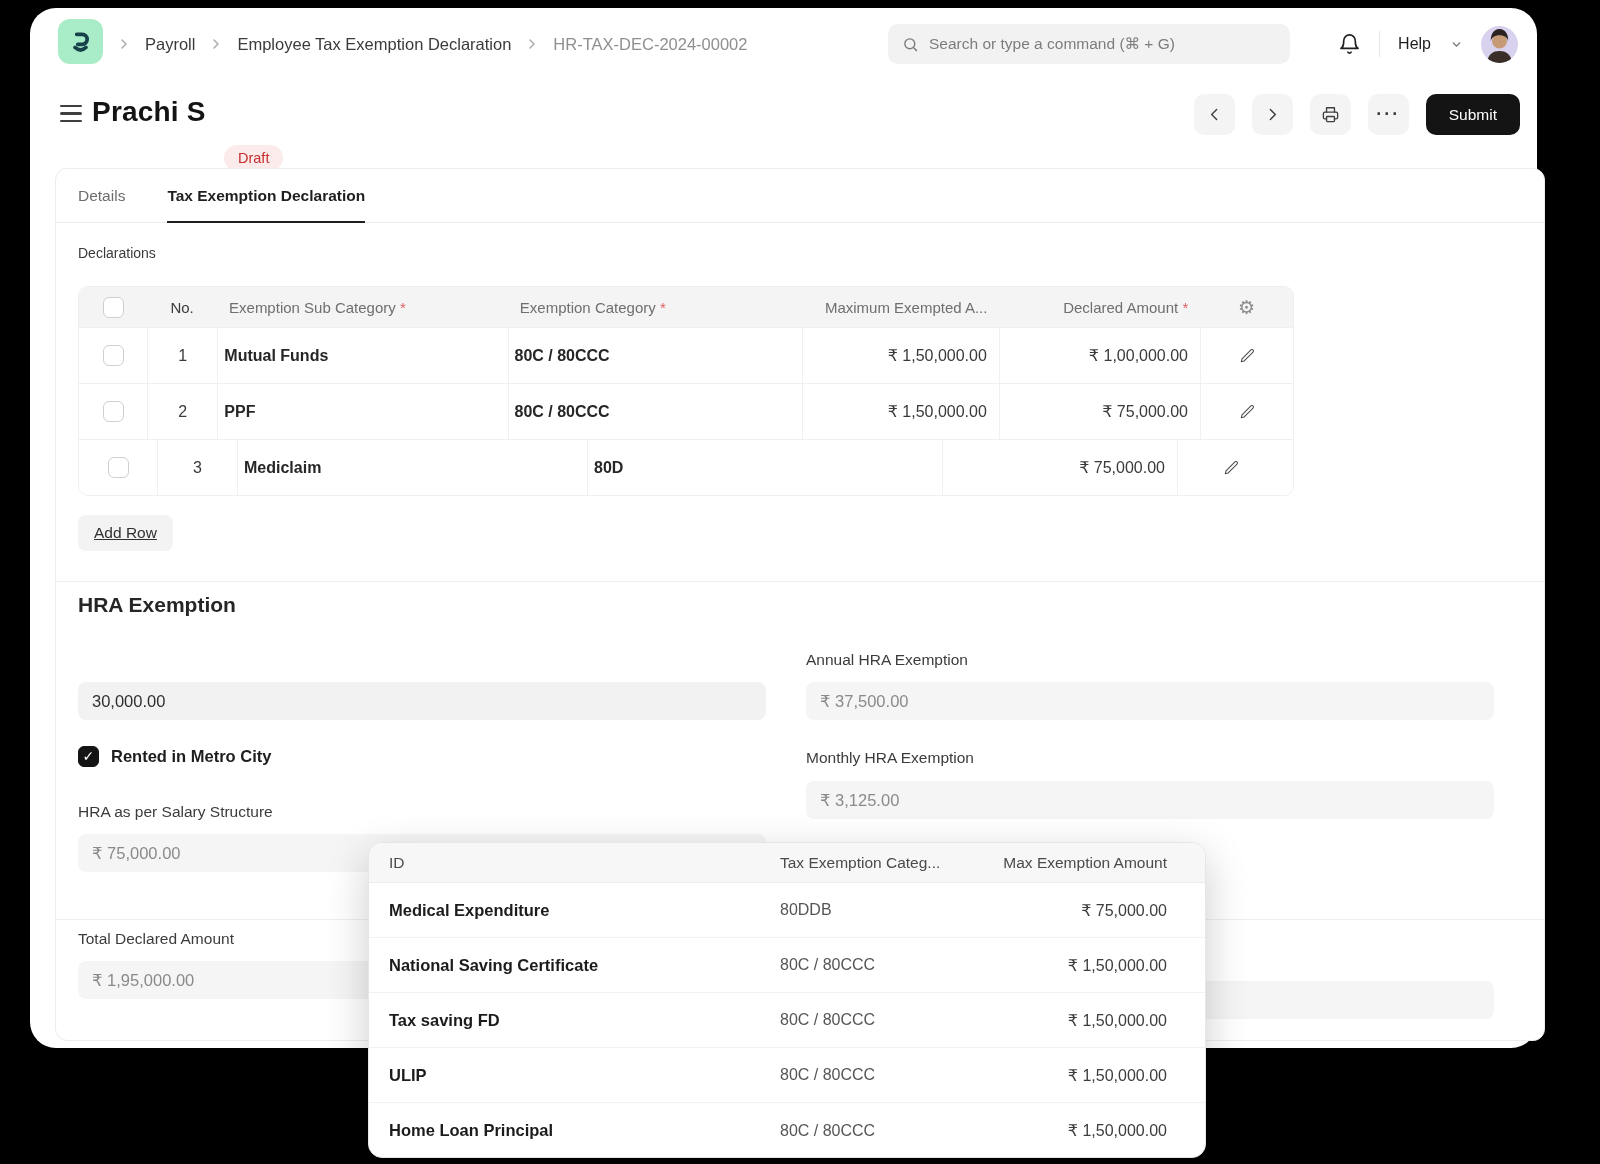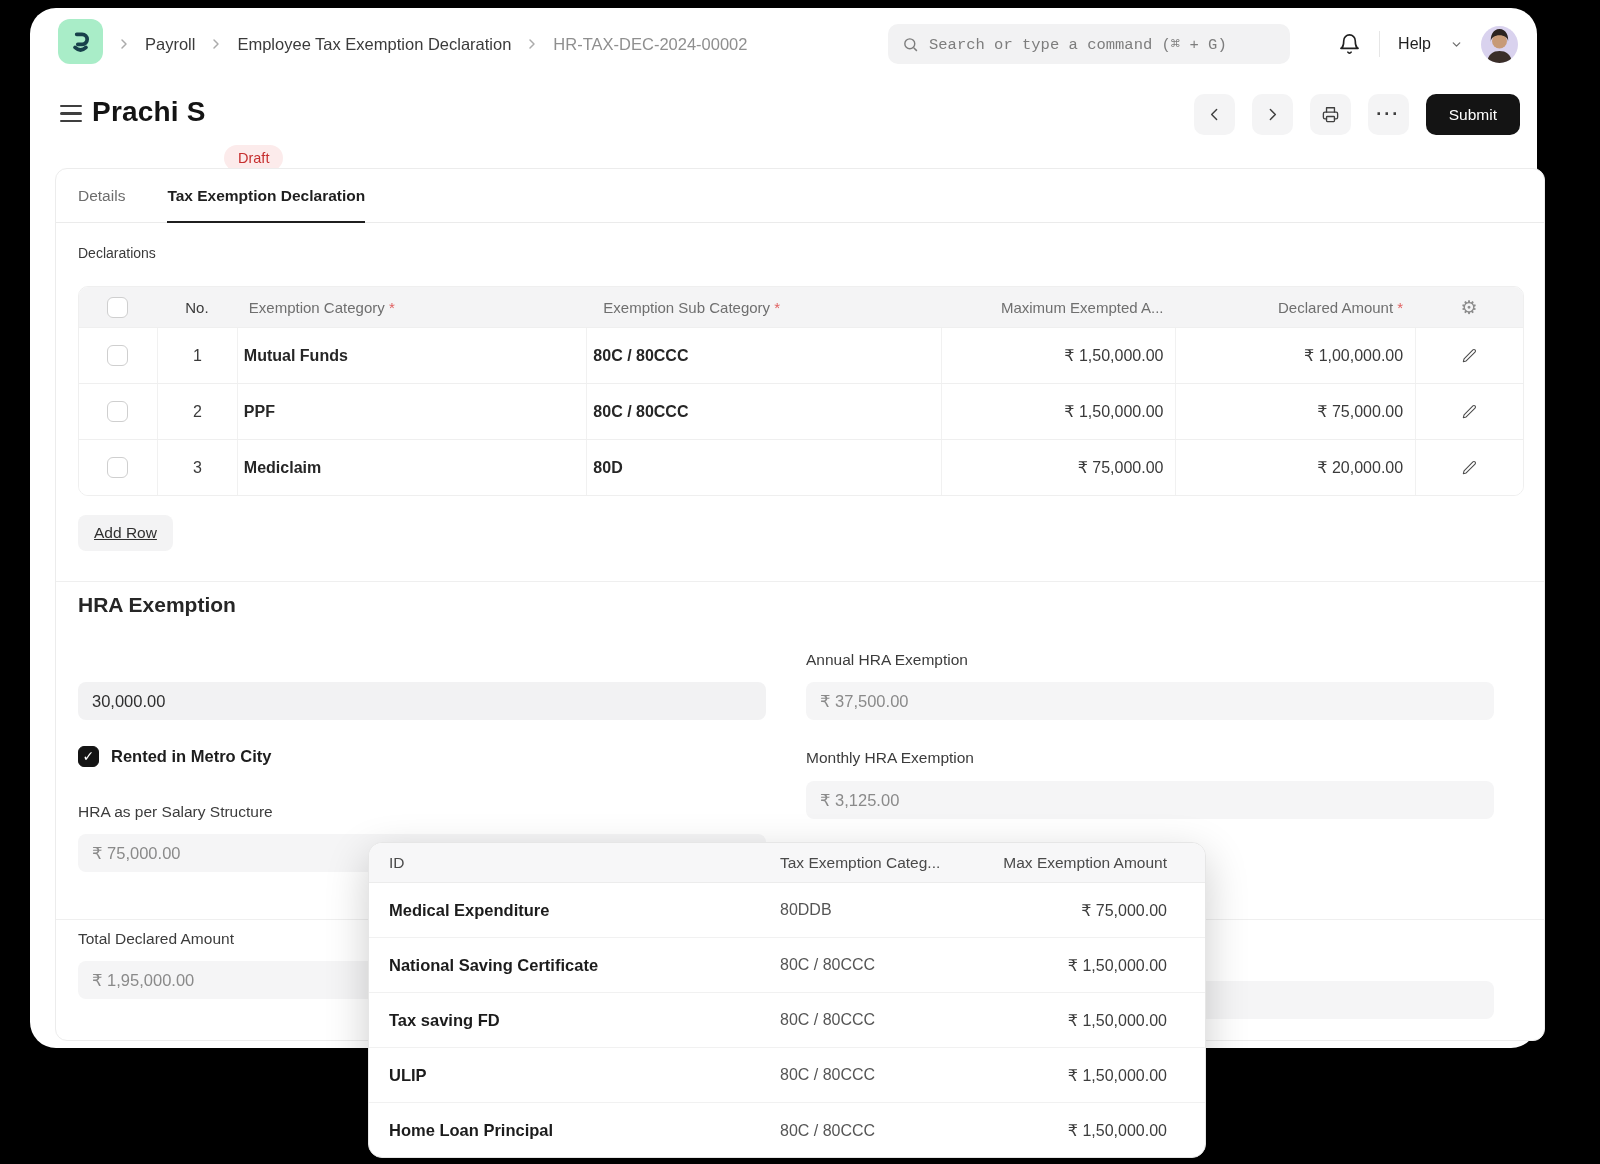--- a/index.html
+++ b/index.html
@@ -22,21 +22,21 @@
     position:absolute; left:28px; top:11px; width:45px; height:45px;
     border-radius:12px; background:#A9EDC8; display:flex; align-items:center; justify-content:center;
   }
   .breadcrumb { position:absolute; left:86px; top:0; height:72px; display:flex; align-items:center; gap:13px; font-size:16.5px; }
   .crumb { color:#3b3b3b; white-space:nowrap; }
   .crumb.current { color:#8f8f8f; }
   .crumb-sep { color:#a9a9a9; width:16px; height:16px; display:inline-flex; }
   .searchbar {
     position:absolute; left:858px; top:16px; width:402px; height:40px;
     background:#F2F2F3; border-radius:10px; display:flex; align-items:center; gap:10px; padding:0 14px;
-    color:#7d7d7d; font-size:15.5px;font-family:Liberation Mono, monospace;
+    color:#7d7d7d; font-size:15.5px;
   }
   .nav-right { position:absolute; right:19px; top:0; height:72px; display:flex; align-items:center; gap:18px; }
   .icon-btn { background:none; border:none; cursor:pointer; display:flex; align-items:center; }
   .nav-divider { width:1px; height:26px; background:#E6E6E6; }
   .help { display:flex; align-items:center; gap:19px; font-size:16px; color:#1f1f1f; cursor:pointer; }
   .avatar { width:37px; height:37px; border-radius:50%; overflow:hidden; cursor:pointer; }
   
   .page-header { position:absolute; left:0; top:86px; width:100%; height:44px; }
   .hamburger { position:absolute; left:30px; top:11px; width:22px; cursor:pointer; }
   .hamburger span { display:block; height:2.4px; background:#3f3f3f; border-radius:2px; margin-bottom:5px; }
@@ -62,21 +62,21 @@
     position:absolute; left:25px; top:160px; width:1490px; height:873px;
     border:1px solid #ECECEC; border-radius:12px; background:#fff;
   }
   .tabs { position:absolute; left:0; top:0; width:100%; height:54px; border-bottom:1px solid #EBEBEB; display:flex; align-items:center; gap:42px; padding:0 22px; }
   .tab { font-size:15.5px; color:#6d6d6d; cursor:pointer; height:100%; display:flex; align-items:center; position:relative; }
   .tab.active { color:#1f1f1f; font-weight:700; }
   .tab.active::after { content:""; position:absolute; left:0; right:0; bottom:-1px; height:2px; background:#1f1f1f; }
   .section-label { position:absolute; left:22px; top:76px; font-size:14px; color:#3a3a3a; }
   
   .decl-table {
-    position:absolute; left:22px; top:117px; width:1446px;
+    position:absolute; left:22px; top:117px; width:1216px;
     border:1px solid #EFEFEF; border-radius:10px; overflow:hidden;
   }
   .trow { display:flex; align-items:stretch; }
   .thead { background:#F4F4F5; height:40px; color:#6f6f6f; font-size:15px; }
   .tbody-row { height:56px; background:#fff; border-top:1px solid #EFEFEF; font-size:16px; }
   .tcell { display:flex; align-items:center; padding:0 12px; }
   .tcell + .tcell { border-left:1px solid #F1F1F1; }
   .thead .tcell { border-left:none; }
   .c-check { width:78px; justify-content:center; }
   .c-no { width:80px; justify-content:center; color:#3a3a3a; }
@@ -235,25 +235,25 @@
     </div>
 
     <div class="section-label">Declarations</div>
 
     <div class="decl-table">
       <div class="trow thead">
         <div class="tcell c-check">
             <span class="checkbox"></span>
           </div>
         <div class="tcell c-no">No.</div>
+        <div class="tcell c-sub">
+            <span class="req">Exemption Sub Category</span>
+          </div>
         <div class="tcell c-cat">
             <span class="req">Exemption Category</span>
-          </div>
-        <div class="tcell c-sub">
-            <span class="req">Exemption Sub Category</span>
           </div>
         <div class="tcell c-max">Maximum Exempted A...</div>
         <div class="tcell c-dec">
             <span class="req">Declared Amount</span>
           </div>
         <div class="tcell c-edit">
             <span class="gear">⚙</span>
           </div>
       </div>
 
@@ -294,21 +294,20 @@
       </div>
 
       <div class="trow tbody-row">
         <div class="tcell c-check">
             <span class="checkbox"></span>
           </div>
         <div class="tcell c-no">3</div>
         <div class="tcell c-sub">Mediclaim</div>
         <div class="tcell c-cat">80D</div>
         <div class="tcell c-max">₹ 75,000.00</div>
-        <div class="tcell c-dec">₹ 20,000.00</div>
         <div class="tcell c-edit">
             <button class="edit-btn">
           <svg width="17" height="17" viewBox="0 0 24 24" fill="none" stroke="#4a4a4a" stroke-width="1.5" stroke-linecap="round" stroke-linejoin="round">
                 <path d="M16.8 4.2a2.1 2.1 0 0 1 3 3L7.3 19.7l-4 1 1-4Z"></path>
               </svg>
         </button>
           </div>
       </div>
     </div>
 

